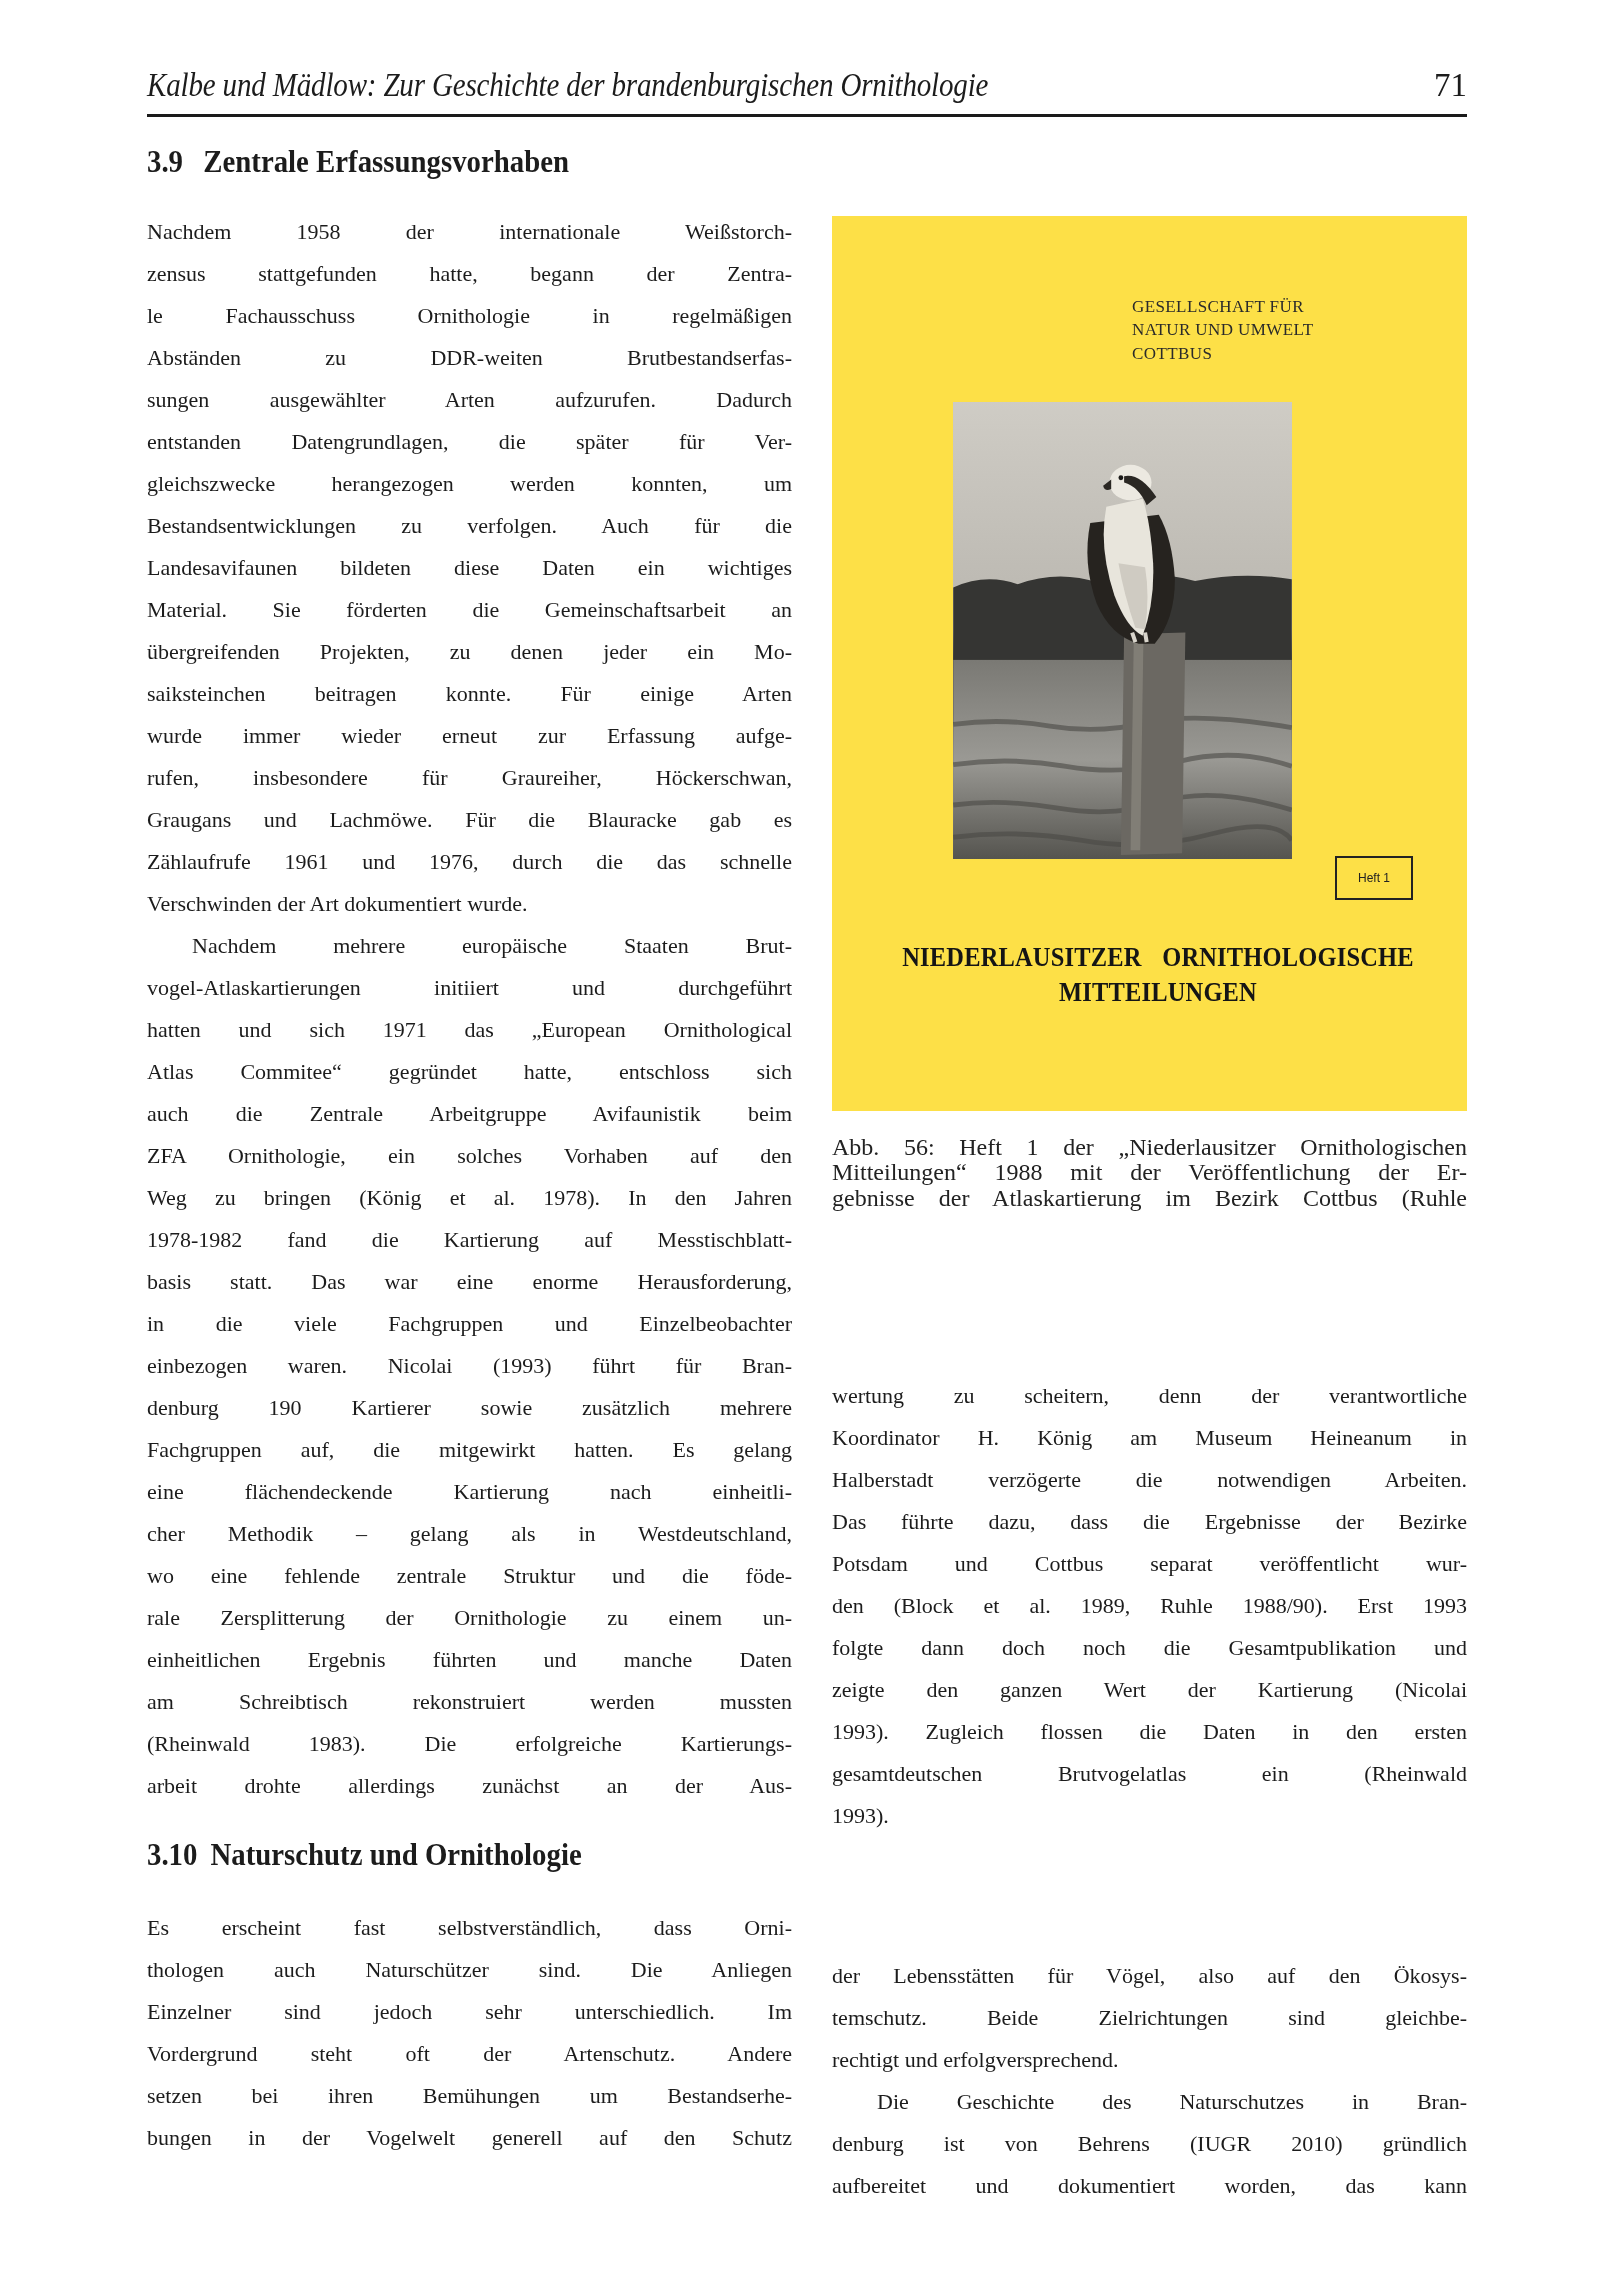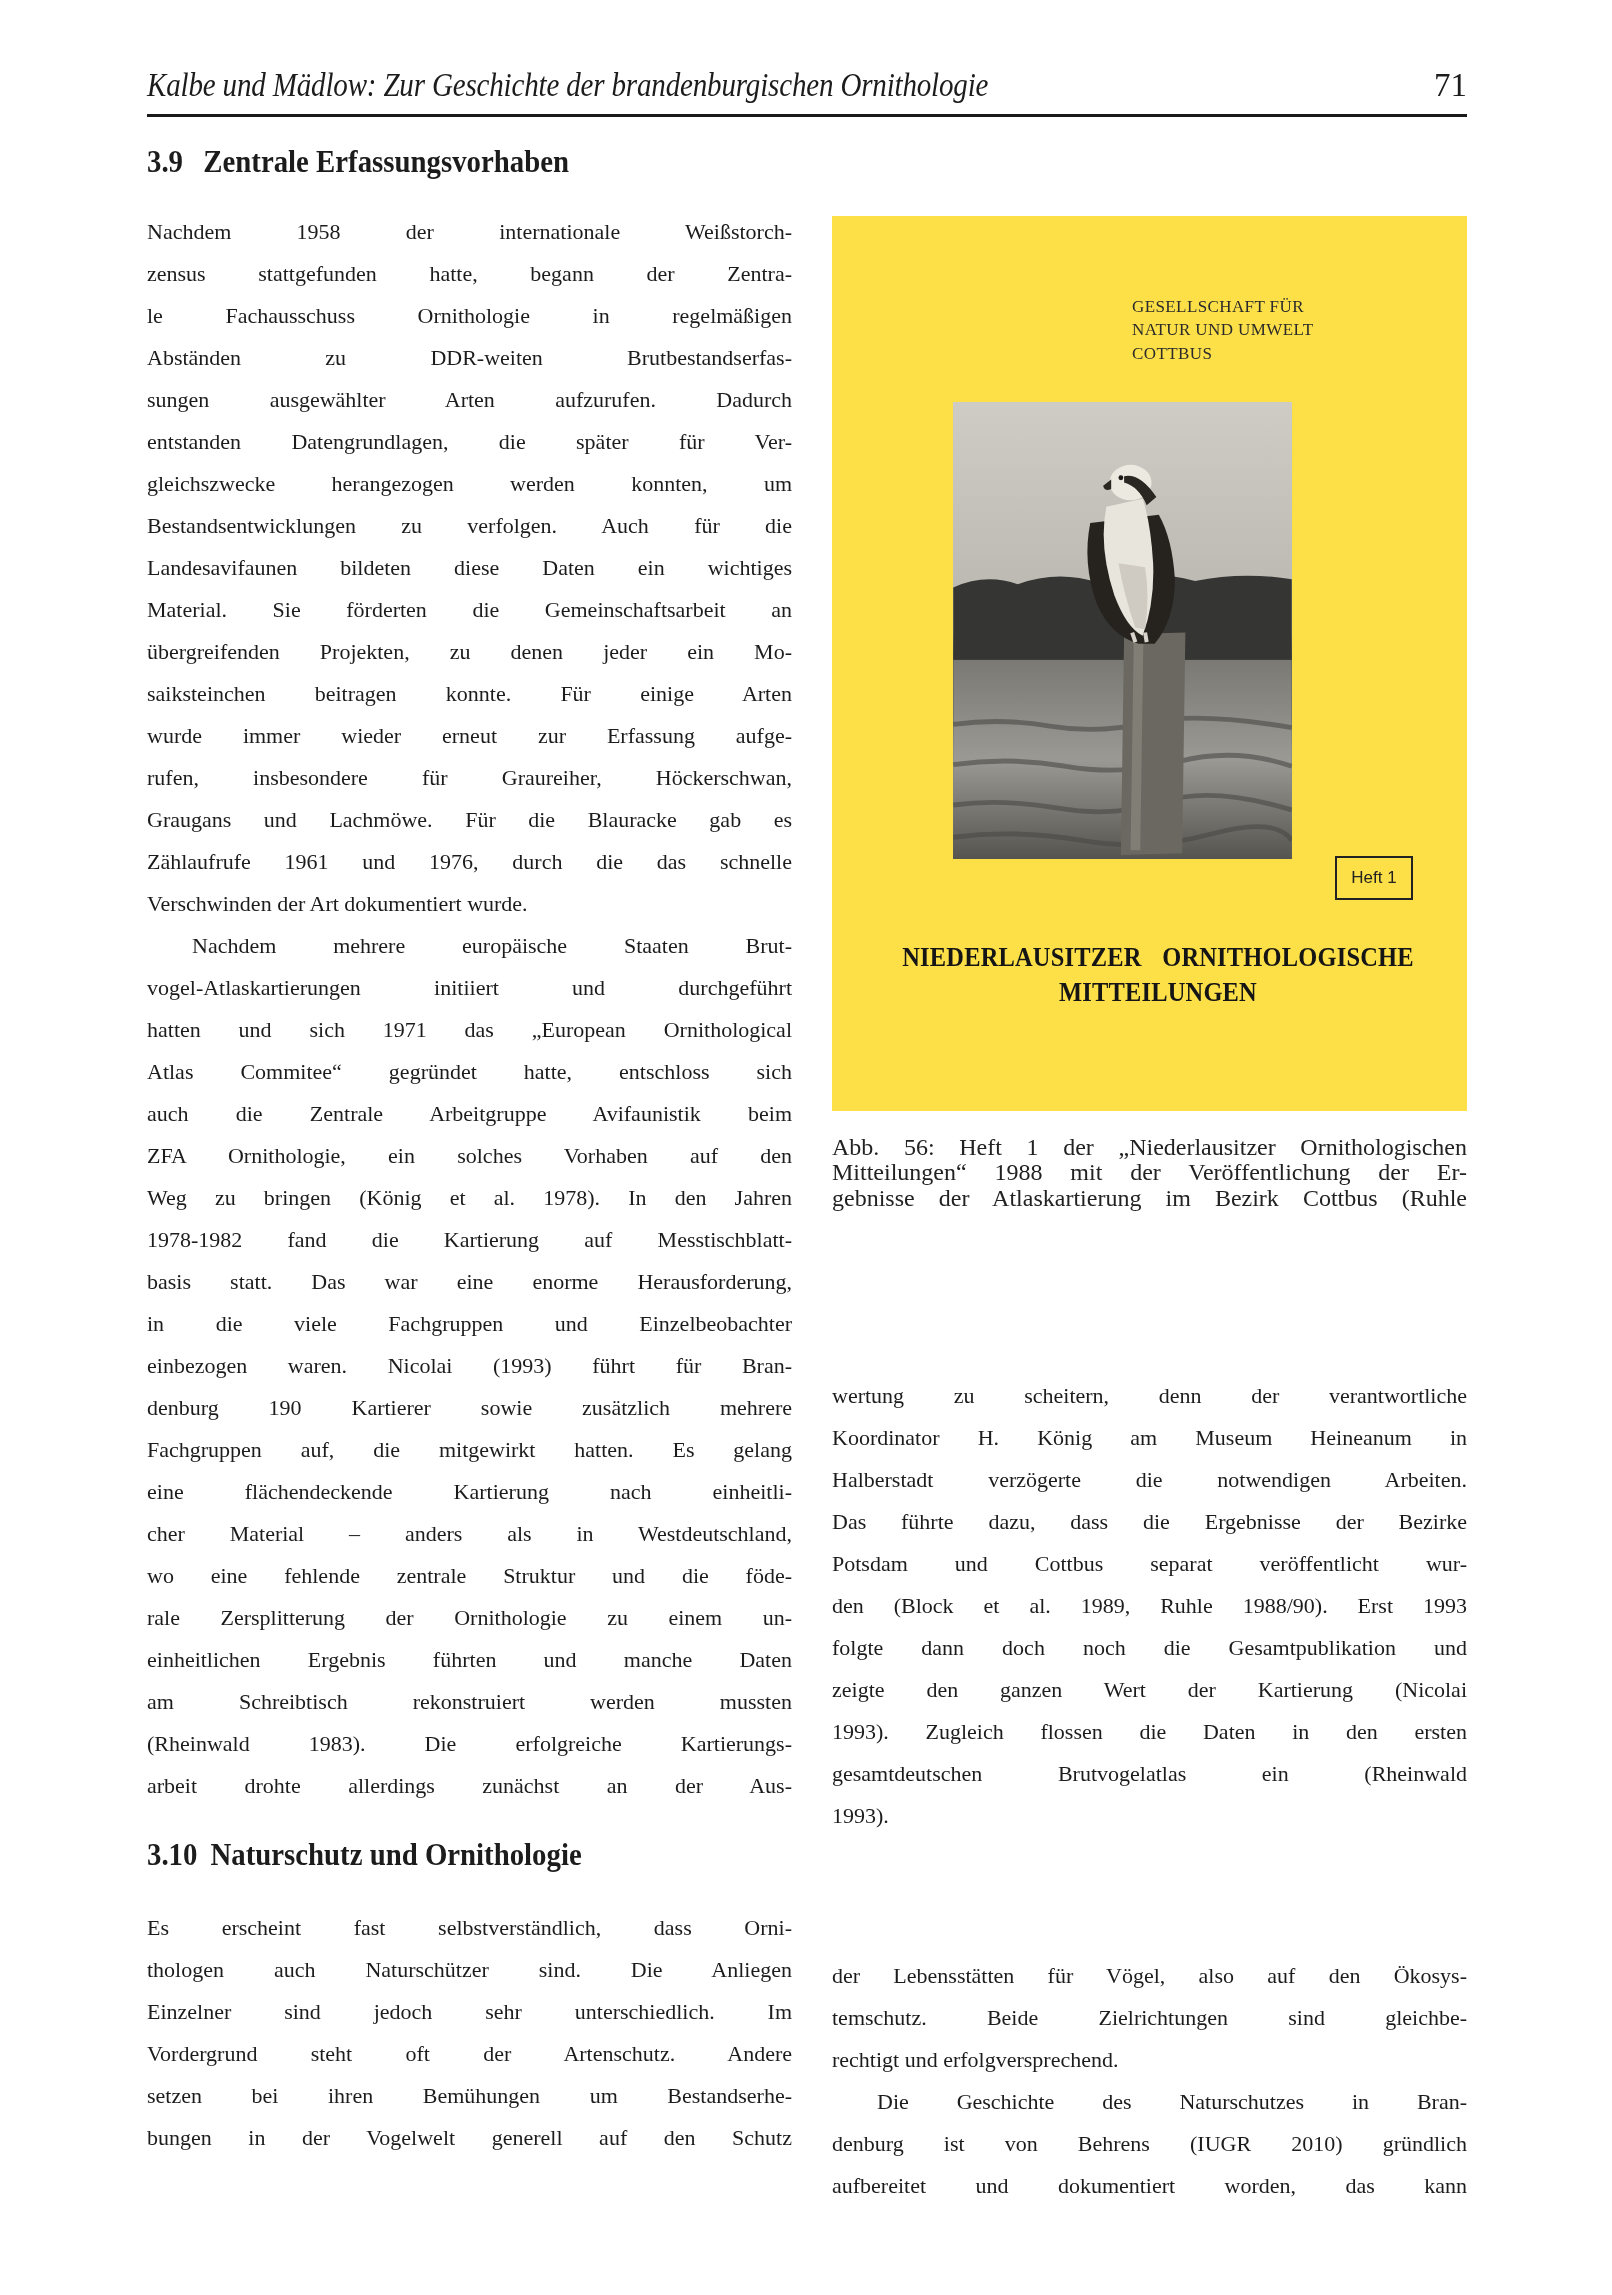--- a/index.html
+++ b/index.html
@@ -21,21 +21,21 @@
   .col-right { left:832px; width:635px;margin-top:48px; }
   .figure { position:absolute; left:832px; top:216px; width:635px; height:895px;
          background:#fde047; }
   .cover-pub { position:absolute; left:300px; top:79px; font-size:17px; line-height:23.4px;
          letter-spacing:0.4px; color:#2a2a2a; font-family:"Liberation Serif",serif; }
   .photo { position:absolute; left:121px; top:186px; width:339px; height:457px;
          background:linear-gradient(180deg,#c9c6bf 0%,#c4c1ba 50%,#3c3c3a 58%,#2e2e2d 68%,#6f6e6a 76%,#8c8b86 88%,#5a5955 100%);
          overflow:hidden; }
   .photo svg { position:absolute; left:0; top:0; }
   .heft-box { position:absolute; left:503px; top:640px; width:74px; height:40px;
-         border:2.4px solid #222; font-size:17px; display:flex; align-items:center; justify-content:center;
+         border:2.4px solid #222; font-size:12px; display:flex; align-items:center; justify-content:center;
          font-family:"Liberation Sans",sans-serif; color:#222; }
   .cover-title { position:absolute; left:48px; top:724px; width:556px; text-align:center;
          font-weight:bold; font-size:26.6px; line-height:35px; letter-spacing:0.2px; color:#151515;
          font-family:"Liberation Serif",serif; transform:scaleX(0.92); transform-origin:center top; }
   .cover-title .l1 { display:flex; justify-content:space-between; }
   .caption { position:absolute; left:832px; top:1135px; width:635px; font-size:24px; line-height:25.4px;
          text-align:justify; color:#222; }
   .caption .line { display:block; text-align:justify; text-align-last:justify; white-space:nowrap; }
   .caption .line.last { text-align-last:left; }
 </style>
@@ -79,21 +79,21 @@
     <span class="line">auch die Zentrale Arbeitgruppe Avifaunistik beim</span>
     <span class="line">ZFA Ornithologie, ein solches Vorhaben auf den</span>
     <span class="line">Weg zu bringen (König et al. 1978). In den Jahren</span>
     <span class="line">1978-1982 fand die Kartierung auf Messtischblatt-</span>
     <span class="line">basis statt. Das war eine enorme Herausforderung,</span>
     <span class="line">in die viele Fachgruppen und Einzelbeobachter</span>
     <span class="line">einbezogen waren. Nicolai (1993) führt für Bran-</span>
     <span class="line">denburg 190 Kartierer sowie zusätzlich mehrere</span>
     <span class="line">Fachgruppen auf, die mitgewirkt hatten. Es gelang</span>
     <span class="line">eine flächendeckende Kartierung nach einheitli-</span>
-    <span class="line">cher Material – anders als in Westdeutschland,</span>
+    <span class="line">cher Methodik – gelang als in Westdeutschland,</span>
     <span class="line">wo eine fehlende zentrale Struktur und die föde-</span>
     <span class="line">rale Zersplitterung der Ornithologie zu einem un-</span>
     <span class="line">einheitlichen Ergebnis führten und manche Daten</span>
     <span class="line">am Schreibtisch rekonstruiert werden mussten</span>
     <span class="line">(Rheinwald 1983). Die erfolgreiche Kartierungs-</span>
     <span class="line">arbeit drohte allerdings zunächst an der Aus-</span>
   </p>
 </div>
 
 <div class="figure">

